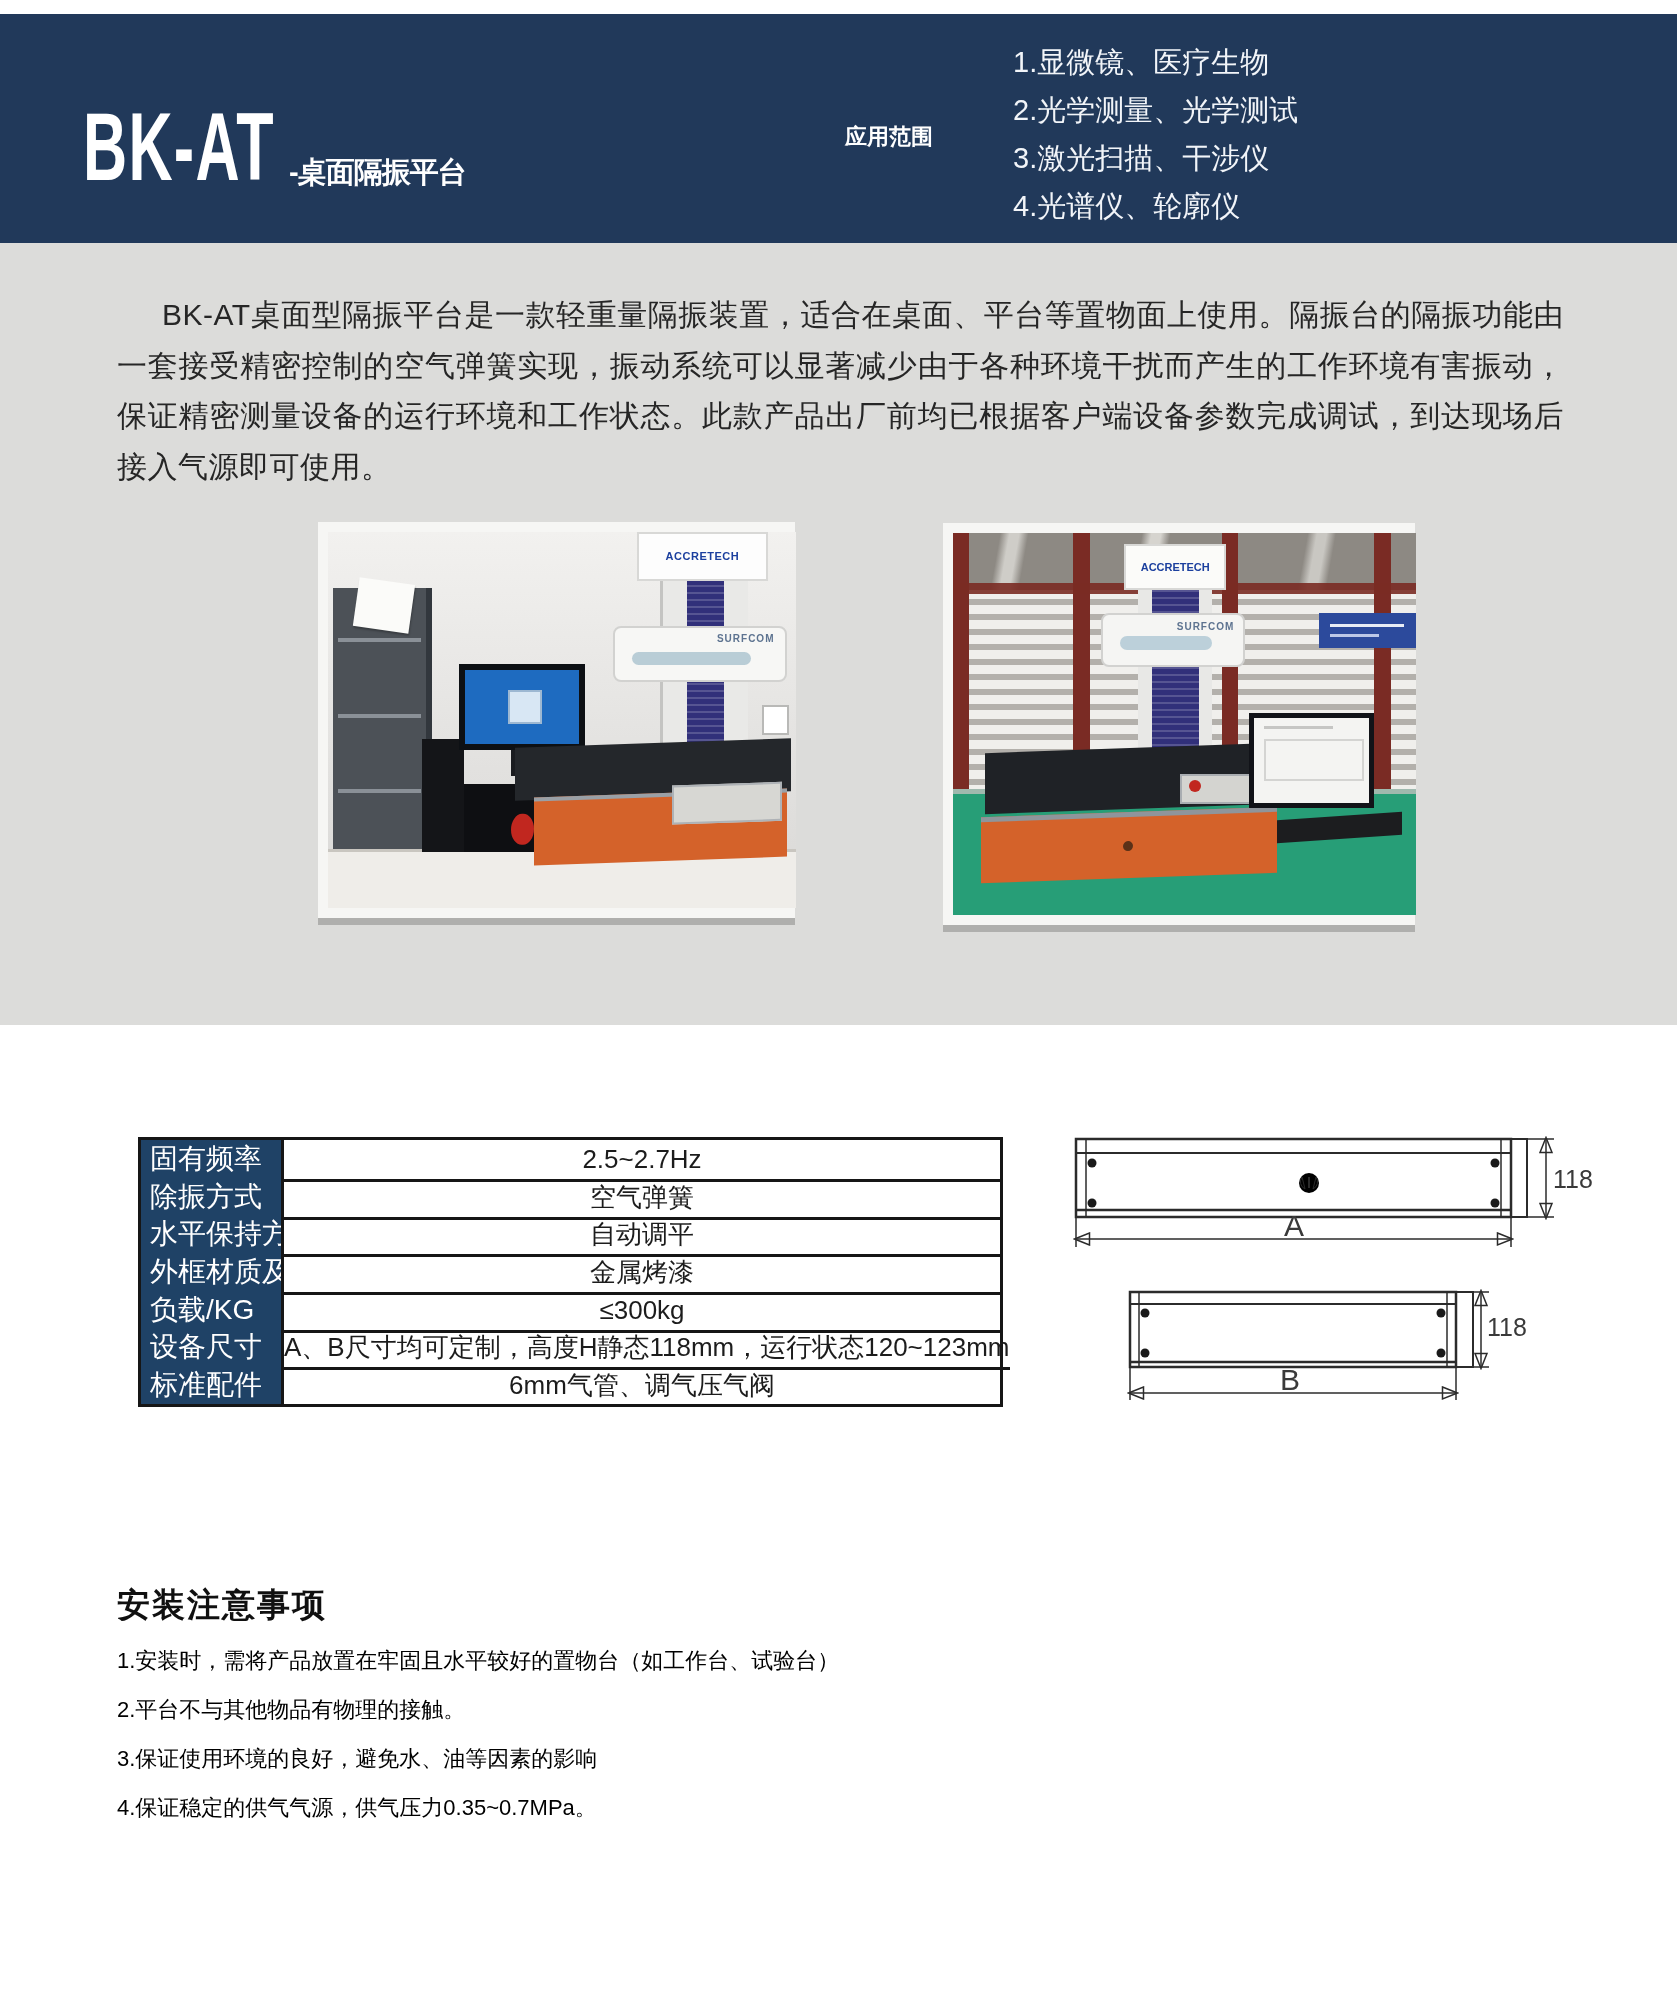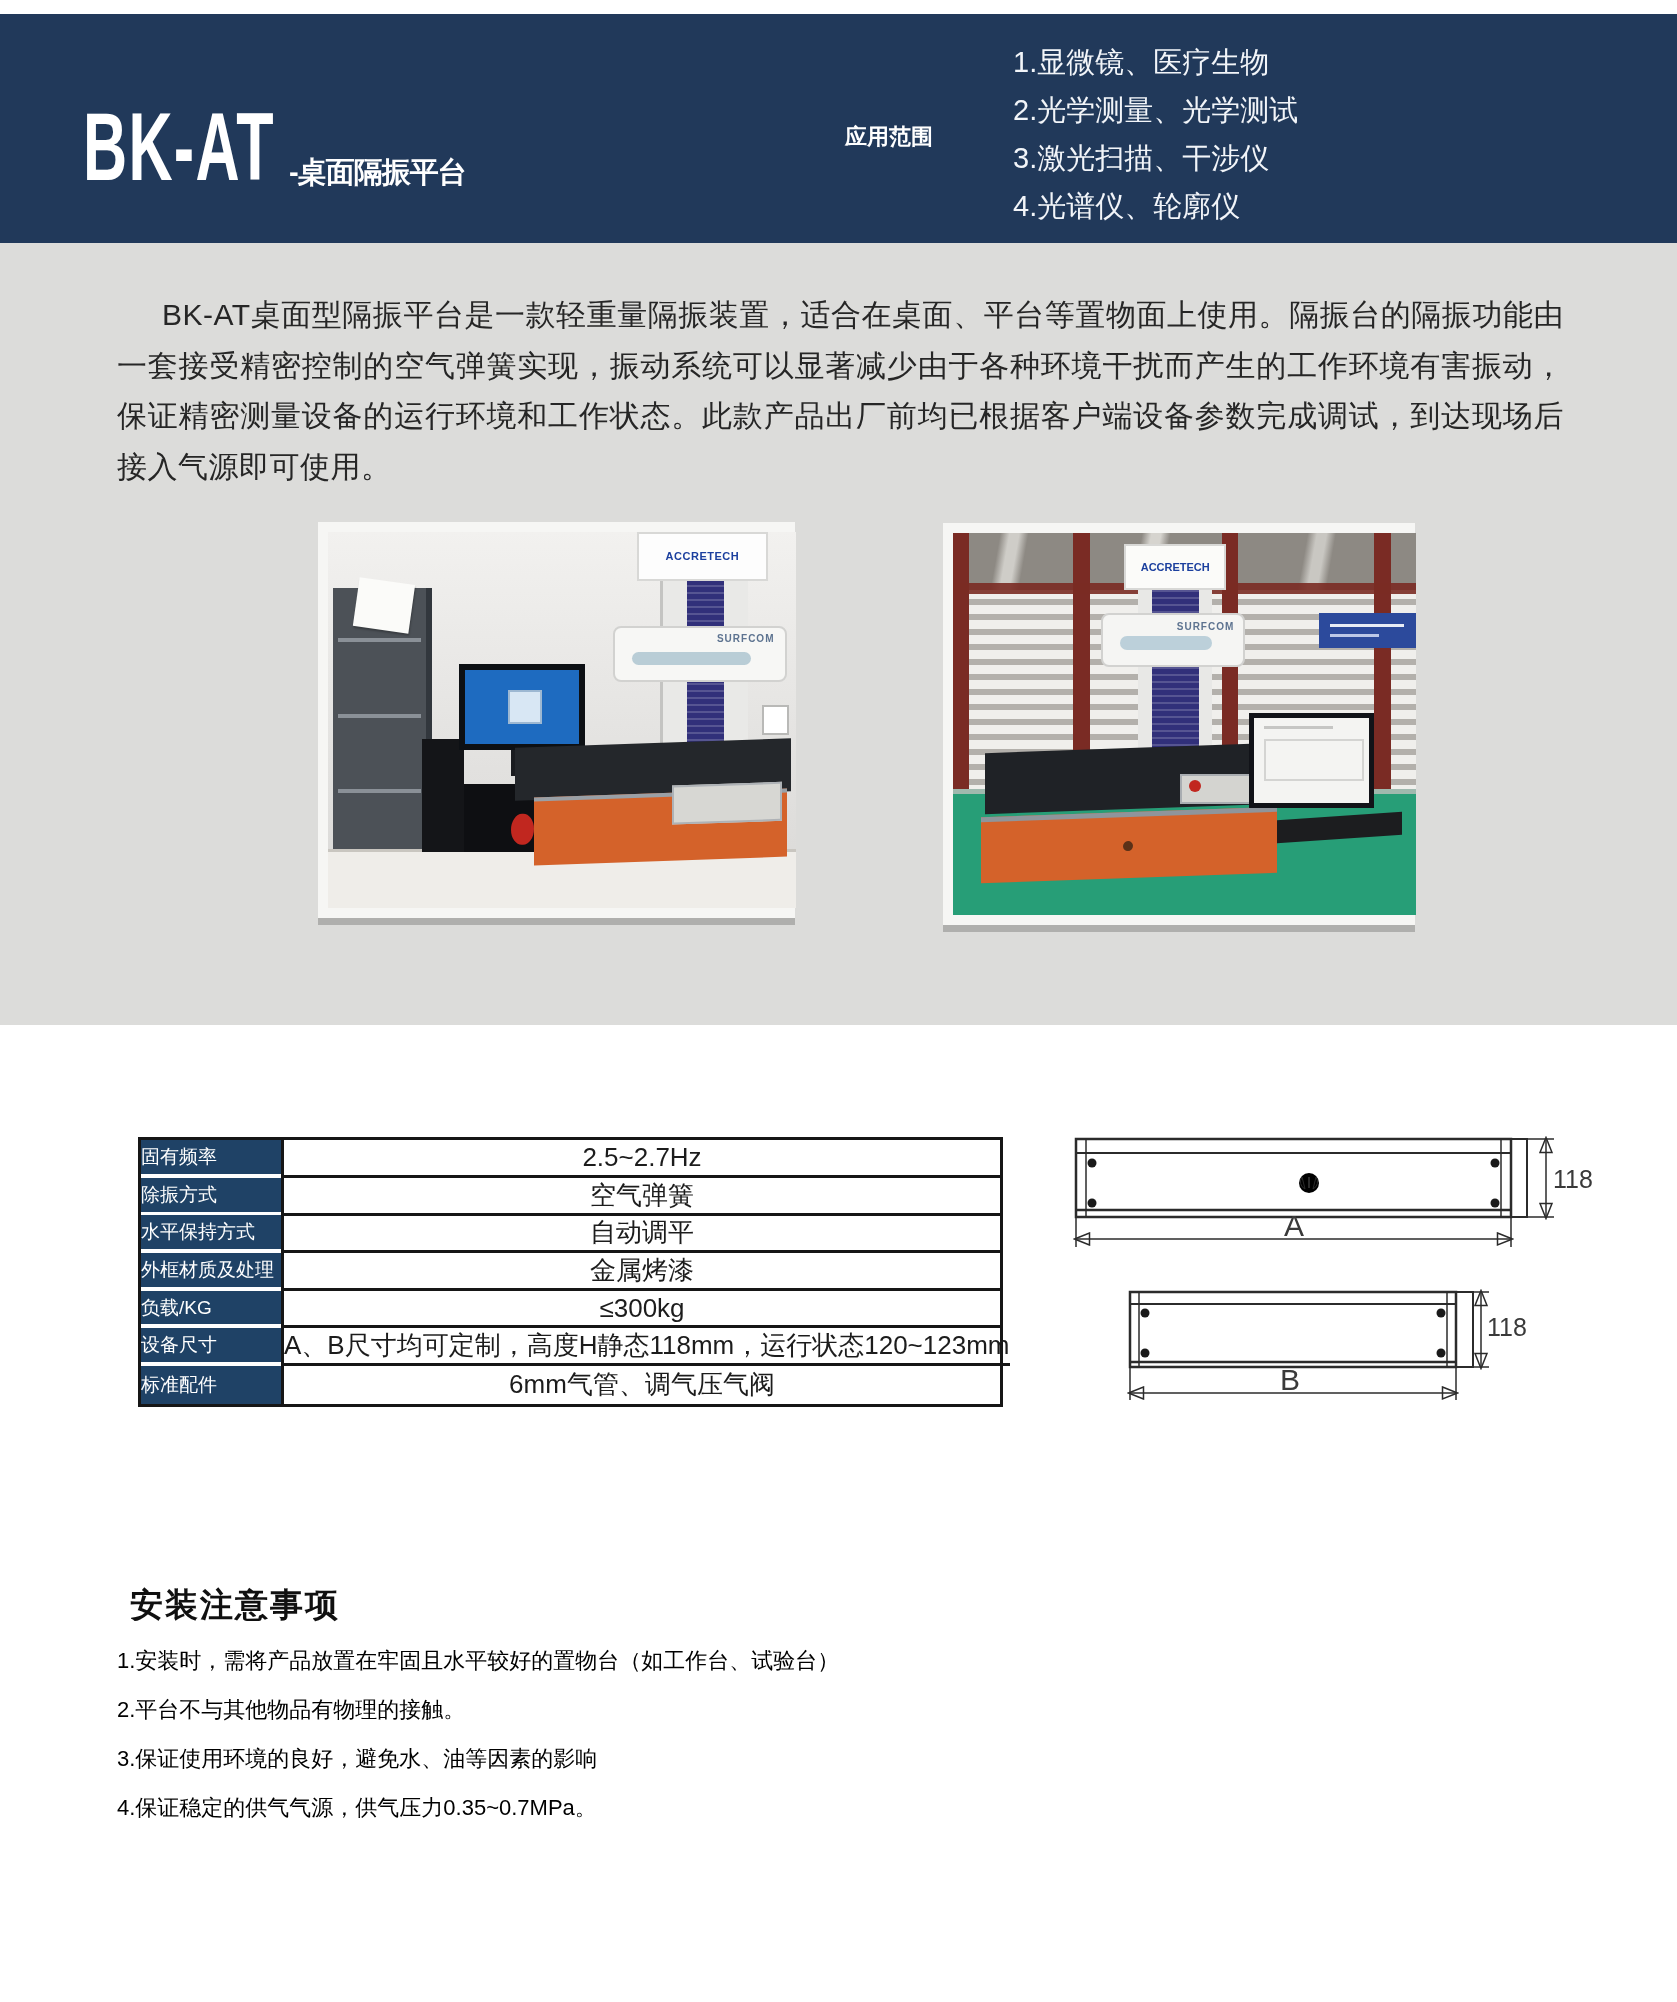--- a/index.html
+++ b/index.html
@@ -81,34 +81,34 @@
   .r-screen{position:relative!important;width:100%;height:100%;background:#f4f4f2;}
   .r-screen i{position:absolute;left:8%;top:10%;width:60%;height:3px;background:#c6c6c4;}
   .r-screen em{position:absolute;left:8%;top:25%;width:84%;height:44%;border:2px solid #d4d4d2;}
   .r-kb{left:70%;top:74%;width:27%;height:6%;background:#1c1d1f;transform:skewY(-4deg);}
   .r-ctrl{left:49%;top:63%;width:18%;height:7%;background:#d4d4d0;border:2px solid #a9adb1;}
   .r-ctrl i{position:absolute;left:8%;top:15%;width:12px;height:12px;background:#c1271f;border-radius:50%;}
 
   
   .spec{position:absolute;left:138px;top:1137px;width:859px;border:3px solid #161616;background:#fff;}
   .trow{display:grid;grid-template-columns:140px 1fr;height:37.7px;}
-  .tlabel{background:var(--navy_cell,#1f4266);color:#fff;font-size:19px;display:flex;align-items:center;
-          border-bottom:4px solid #fff;white-space:nowrap;}
+  .tlabel{background:var(--navy_cell,#1f4266);color:#fff;font-size:28px;display:flex;align-items:center;
+          padding-left:9px;border-bottom:4px solid #fff;white-space:nowrap;}
   .trow:last-child .tlabel{border-bottom:none;}
   .tvalue{border-left:3px solid #161616;border-bottom:3px solid #161616;font-size:26px;color:#1c1c1c;
           display:flex;align-items:center;justify-content:center;white-space:nowrap;}
   .trow:last-child .tvalue{border-bottom:none;}
 
   
   .drawings{position:absolute;left:1040px;top:1125px;}
   .drawings line,.drawings rect,.drawings path{stroke:#2b2b2b;fill:none;}
   .drawings text{fill:#3a3a3a;font-family:"Liberation Sans",sans-serif;}
 
   
-  .inst-head{position:absolute;left:130px;top:1583px;font-size:33px;font-weight:bold;color:#101010;letter-spacing:2px;}
+  .inst-head{position:absolute;left:117px;top:1583px;font-size:33px;font-weight:bold;color:#101010;letter-spacing:2px;}
   .inst-list{position:absolute;left:117px;top:1636px;font-size:22px;line-height:49px;color:#000000;}
   .inst-list div{white-space:nowrap;}
 </style>
 </head>
 <body>
 
 <div class="page">
 
   <div class="header">
     <div class="title">BK-AT</div>

